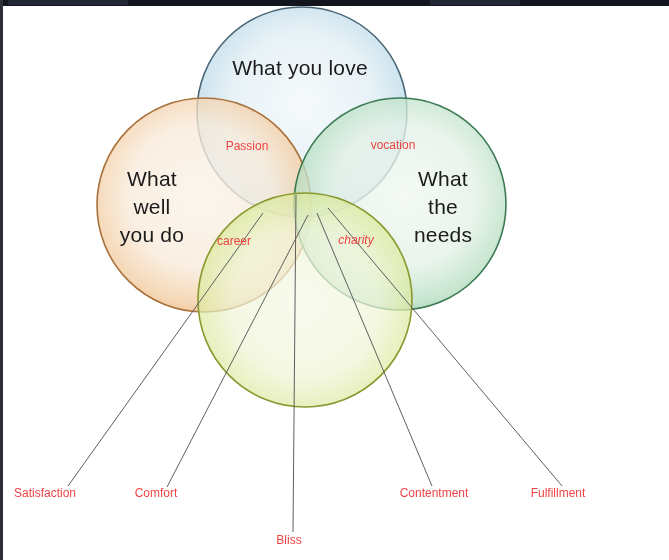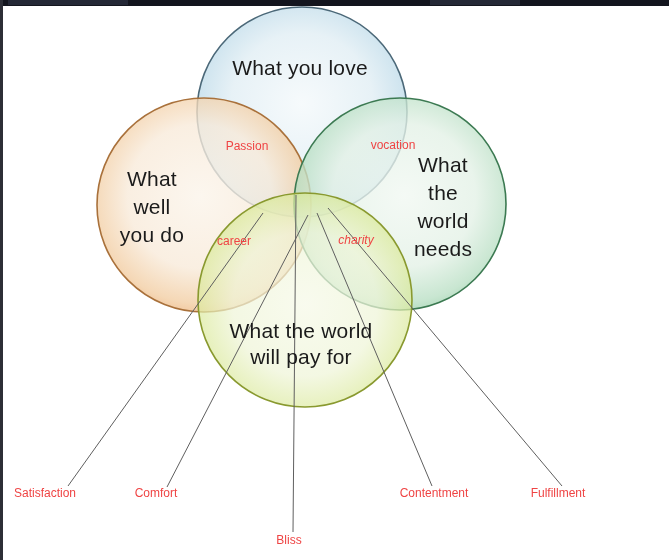--- a/index.html
+++ b/index.html
@@ -93,28 +93,23 @@
 
   <div class="label big" style="left:152px; top:207px;">
     <div>What</div>
     <div>well</div>
     <div>you do</div>
   </div>
 
   <div class="label big" style="left:443px; top:207px;">
     <div>What</div>
     <div>the</div>
-    <div>world</div>
     <div>needs</div>
   </div>
 
-  <div class="label big" style="left:301px; top:344px; line-height:26px;">
-    <div>What the world</div>
-    <div>will pay for</div>
-  </div>
 
   <div class="label small" style="left:247px; top:146px;">Passion</div>
   <div class="label small" style="left:349px; top:145px;margin-left:44px;">vocation</div>
   <div class="label small" style="left:234px; top:241px;">career</div>
   <div class="label small" style="left:356px; top:240px;font-style:italic;">charity</div>
 
   <div class="label small" style="left:45px; top:493px;">Satisfaction</div>
   <div class="label small" style="left:156px; top:493px;">Comfort</div>
   <div class="label small" style="left:289px; top:540px;text-align:right;">Bliss</div>
   <div class="label small" style="left:434px; top:493px;">Contentment</div>

